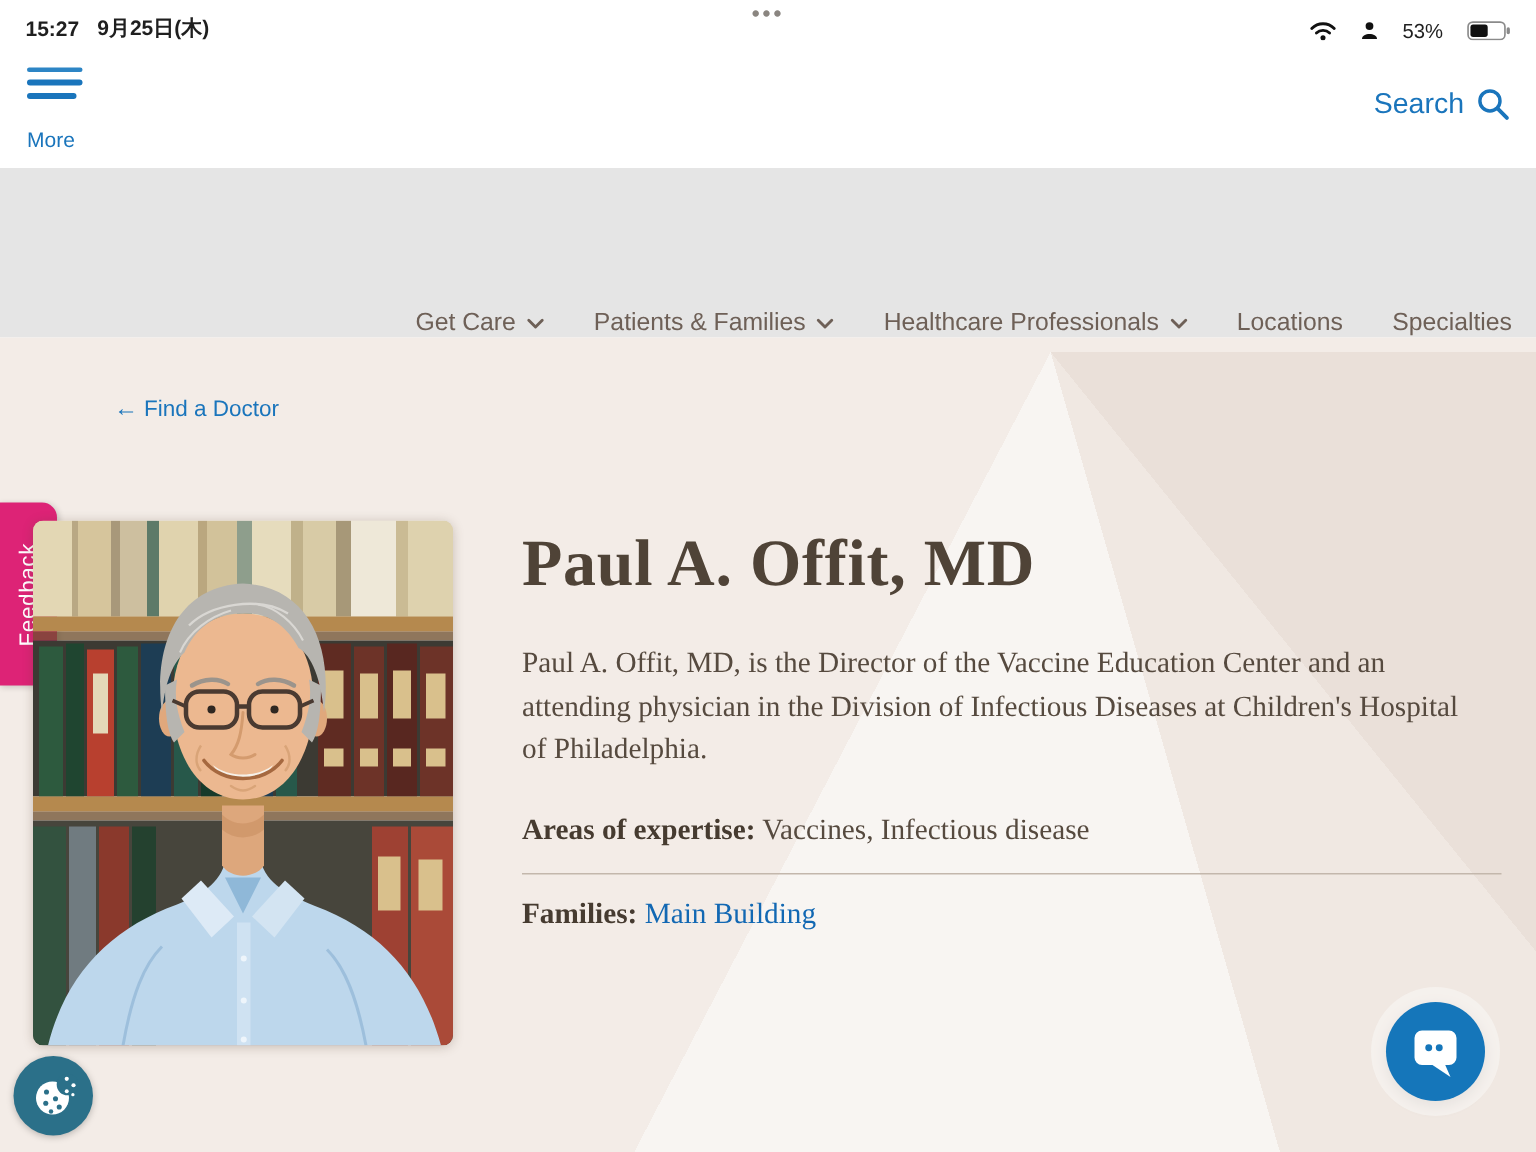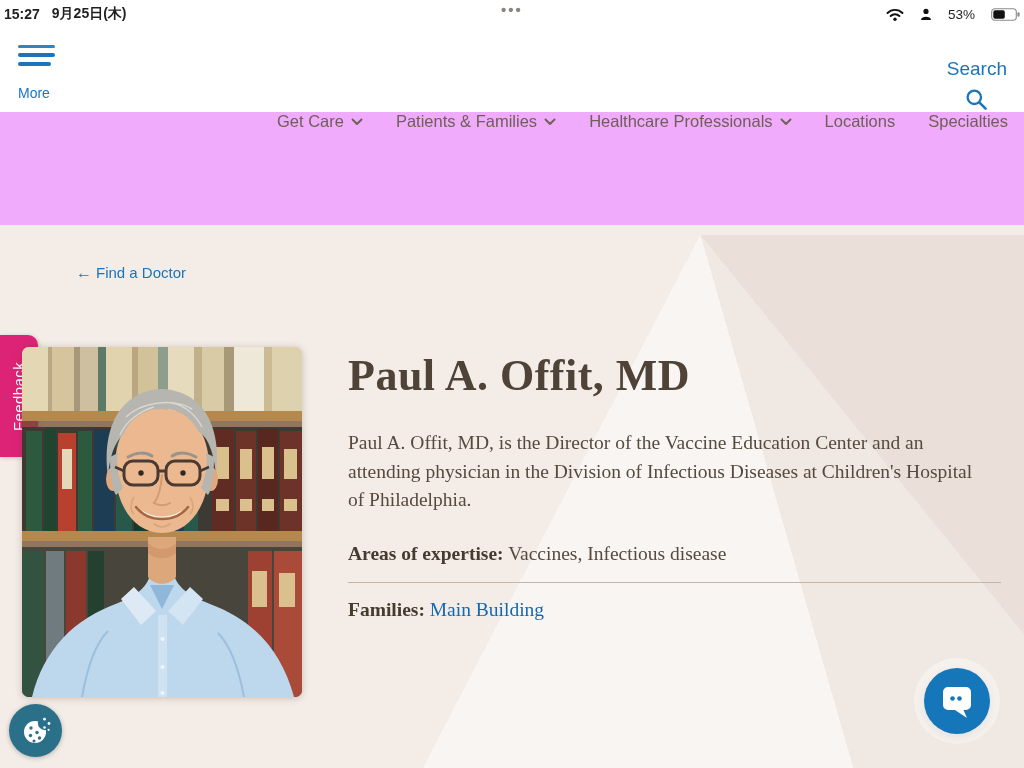--- a/index.html
+++ b/index.html
@@ -2,21 +2,21 @@
 <html><head>
 <meta charset="utf-8">
 <style>
   * { margin:0; padding:0; box-sizing:border-box; }
   html,body { width:1024px; height:768px; }
   body { font-family:"Liberation Sans", sans-serif; background:#fff; }
   .screen { position:relative; width:1024px; height:768px; overflow:hidden; background:#fff; }
 
   
   .statusbar { position:absolute; top:0; left:0; width:1024px; height:28px;
-    display:flex; align-items:center; justify-content:space-between; padding:0 4px;
+    display:flex; align-items:flex-end; justify-content:space-between; padding:0 17px;
     font-size:14px; font-weight:700; color:#1f1f1f; background:#fff; }
   .sb-left { display:flex; gap:12px; align-items:center; }
   .sb-dots { position:absolute; left:50%; top:1px; transform:translateX(-50%);
     color:#8a8580; font-size:15px; letter-spacing:2px; font-weight:700; }
   .sb-right { display:flex; align-items:center; gap:16px; }
   .sb-right svg { display:block; }
   .sb-batt-label { font-weight:500; font-size:13.5px; }
 
   
   .header { position:absolute; top:28px; left:0; width:1024px; height:84px; background:#fff; }
@@ -25,25 +25,25 @@
   .more-lines i { display:block; border-radius:2px; }
   .ml1 { width:37px; height:2.5px; background:#2d85c5; }
   .ml2 { width:37px; height:4px; background:#1a75bc; }
   .ml3 { width:33px; height:4px; background:#1a75bc; }
   .more-label { margin-top:19px; color:#1a75bc; font-size:14px; font-weight:500; }
   .logo { position:absolute; left:75px; top:12px; display:flex; align-items:center; }
   .logo-text { margin-left:9px; color:#1766a7; font-weight:700; font-size:20px;
     line-height:22px; letter-spacing:0.2px; }
   .logo-text sup { font-size:8px; vertical-align:super; }
   .search-btn { position:absolute; right:17px; top:30px; display:flex; align-items:center;
-    gap:8px; color:#1a75bc; font-size:19px; cursor:pointer;flex-direction:column; }
+    gap:8px; color:#1a75bc; font-size:19px; cursor:pointer; }
 
   
-  .nav { position:absolute; top:112px; left:0; width:1024px; height:113px; background:#f0abfc;
-    display:flex; justify-content:flex-end; align-items:flex-start; gap:33px; padding-right:16px;
+  .nav { position:absolute; top:112px; left:0; width:1024px; height:113px; background:#e5e5e5;
+    display:flex; justify-content:flex-end; align-items:flex-end; gap:33px; padding-right:16px;
     font-size:16.5px; color:#6e6057; }
   .nav-item { display:flex; align-items:center; gap:7px; cursor:pointer; white-space:nowrap; }
 
   
   .content { position:absolute; top:225px; left:0; width:1024px; height:543px;
     background:
       conic-gradient(from 90deg at 68.4% 1.8%,
         #eae0d9 0deg, #eae0d9 51deg,
         #f0e8e2 51deg, #f0e8e2 74deg,
         #f8f5f2 74deg, #f8f5f2 117.5deg,

